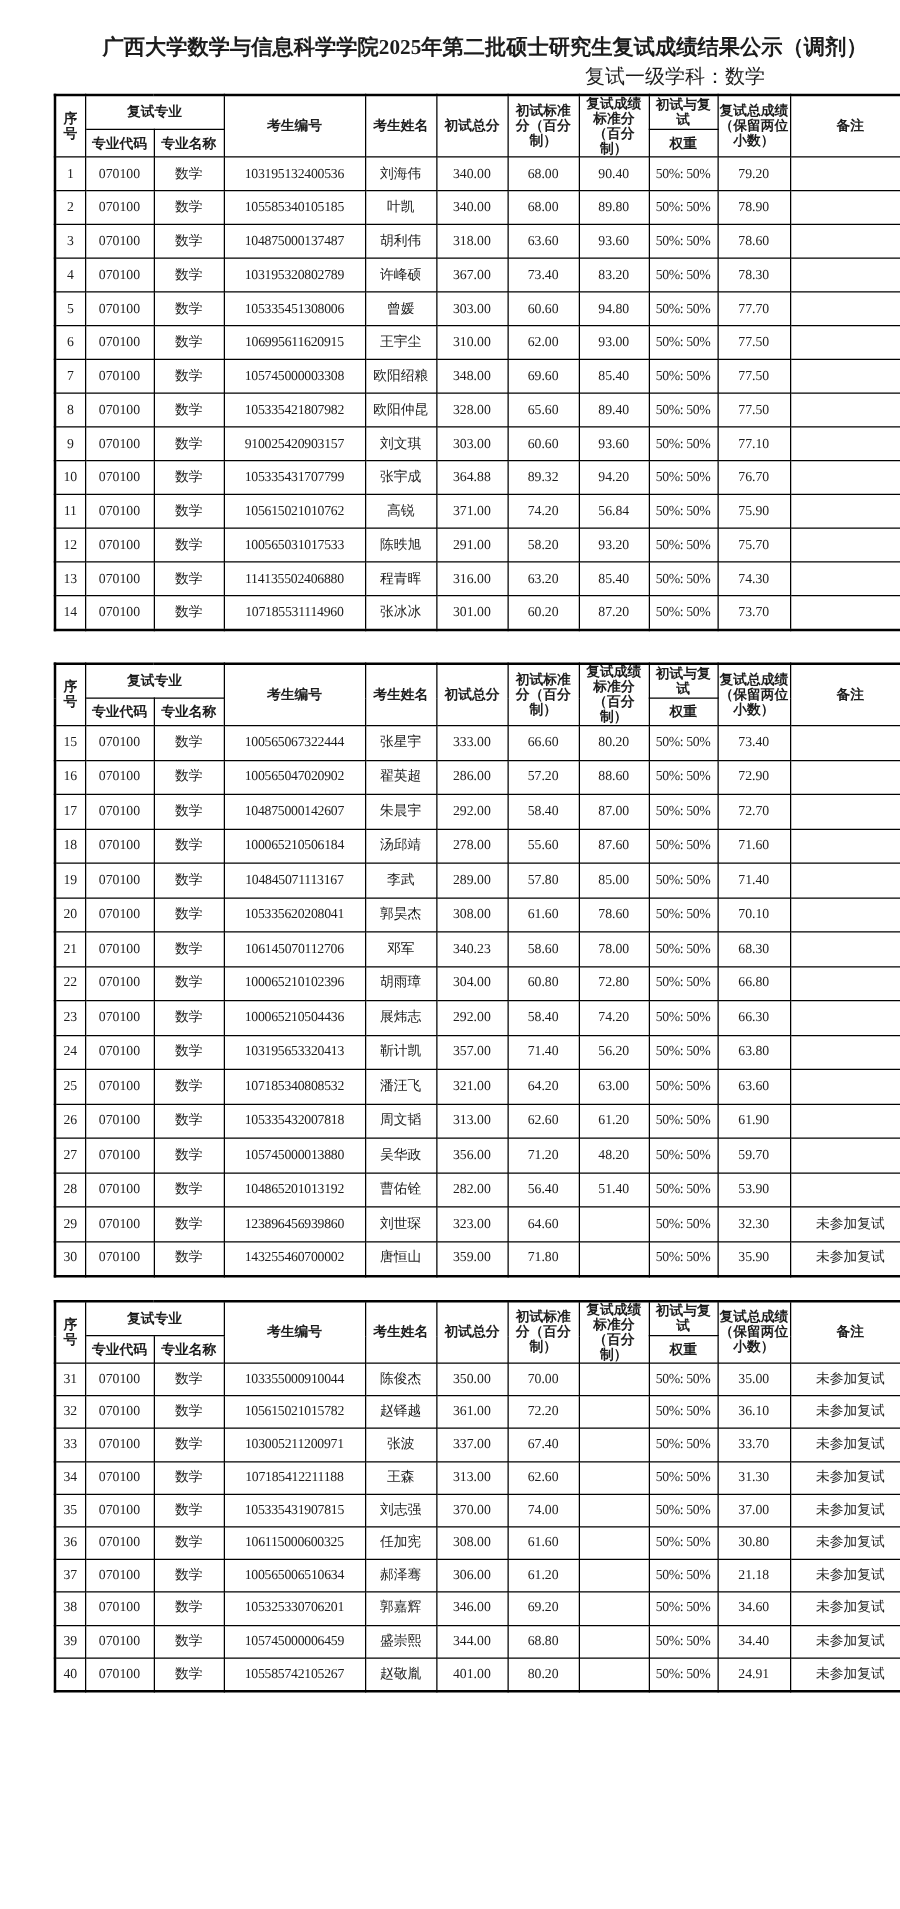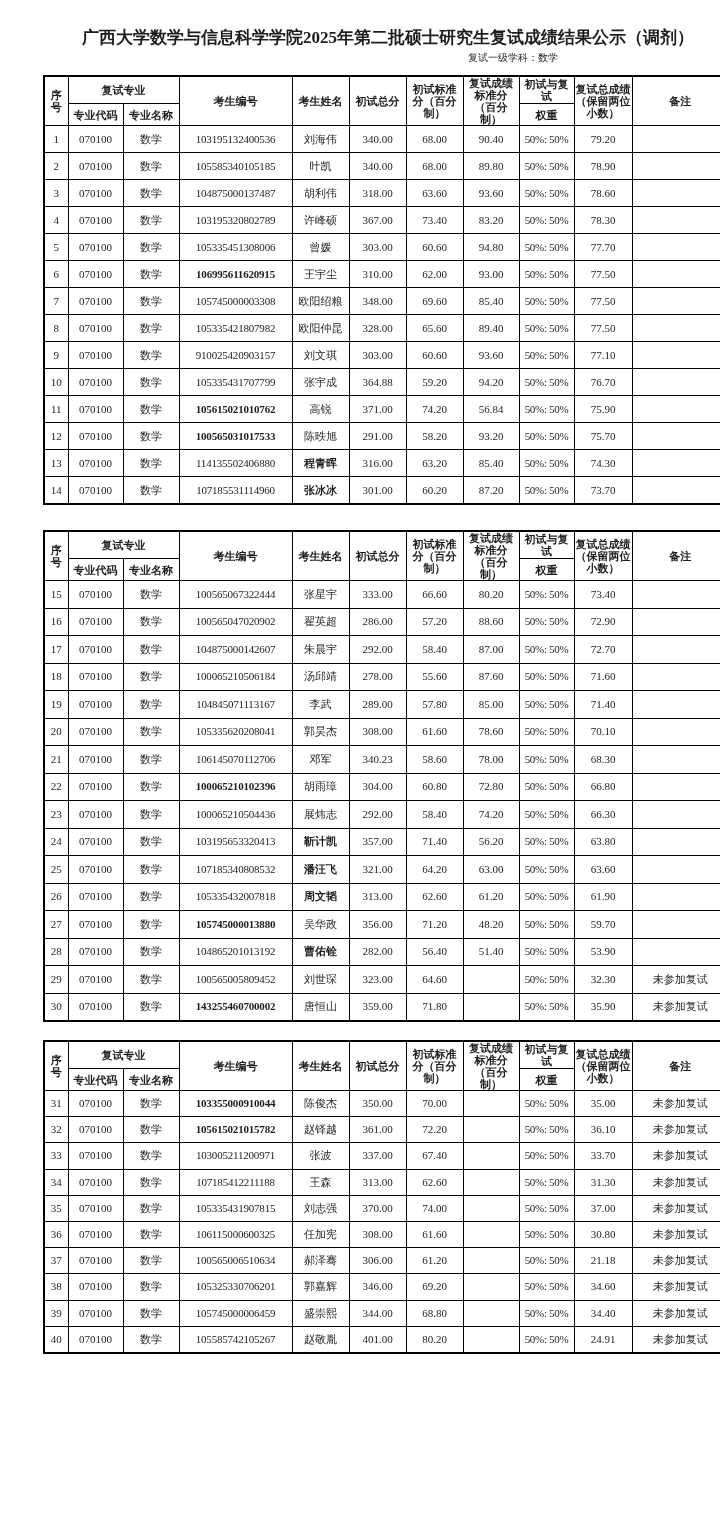--- a/index.html
+++ b/index.html
@@ -5,41 +5,41 @@
   html,body{margin:0;padding:0;background:#ffffff;}
   .page{
     position:relative;width:720px;height:1527px;background:#fff;
     font-family:"Liberation Serif",serif;color:#1d1d1d;overflow:hidden;margin-left:28px;
   }
   .title{
     position:absolute;top:26px;left:0;width:720px;text-align:center;
     font-size:17px;font-weight:bold;white-space:nowrap;
   }
   .subtitle{
-    position:absolute;top:51px;left:440px;font-size:10px;white-space:nowrap;
+    position:absolute;top:51px;left:440px;font-size:16px;white-space:nowrap;
   }
   table.score-table{
     position:absolute;left:15px;border-collapse:collapse;table-layout:fixed;
     border:2px solid #000;
   }
   .t1{top:75px;} .t2{top:530px;} .t3{top:1040px;}
   .score-table th,.score-table td{
     border:1px solid #000;text-align:center;vertical-align:middle;
     padding:0 1px;overflow:hidden;
   }
   .score-table thead th{
     font-size:11px;line-height:12px;font-weight:bold;height:19px;
   }
   .score-table td{font-size:11px;line-height:13px;}
   .t1 tbody td{height:26px;}
   .t2 tbody td{height:26.5px;}
   .t3 tbody td{height:25.2px;}
   .c-weight{font-size:10.5px;letter-spacing:-0.3px;}
   .c-id{letter-spacing:-0.2px;}
-  .bold{font-weight:bold;}
+  .bold{font-weight:normal;}
 </style>
 </head>
 <body>
 
 <div class="page">
   <div class="title">广西大学数学与信息科学学院2025年第二批硕士研究生复试成绩结果公示（调剂）</div>
   <div class="subtitle">复试一级学科：数学</div>
   <div id="tables-host">
       <table class="score-table t1">
         <colgroup>
@@ -192,21 +192,21 @@
             <td>77.10</td>
             <td></td>
           </tr>
           <tr>
             <td>10</td>
             <td>070100</td>
             <td>数学</td>
             <td class="c-id">105335431707799</td>
             <td>张宇成</td>
             <td>364.88</td>
-            <td>59.20</td>
+            <td>89.32</td>
             <td>94.20</td>
             <td class="c-weight">50%: 50%</td>
             <td>76.70</td>
             <td></td>
           </tr>
           <tr>
             <td>11</td>
             <td>070100</td>
             <td>数学</td>
             <td class="c-id bold">105615021010762</td>
@@ -472,21 +472,21 @@
             <td>56.40</td>
             <td>51.40</td>
             <td class="c-weight">50%: 50%</td>
             <td>53.90</td>
             <td></td>
           </tr>
           <tr>
             <td>29</td>
             <td>070100</td>
             <td>数学</td>
-            <td class="c-id">100565005809452</td>
+            <td class="c-id">123896456939860</td>
             <td>刘世琛</td>
             <td>323.00</td>
             <td>64.60</td>
             <td></td>
             <td class="c-weight">50%: 50%</td>
             <td>32.30</td>
             <td>未参加复试</td>
           </tr>
           <tr>
             <td>30</td>

